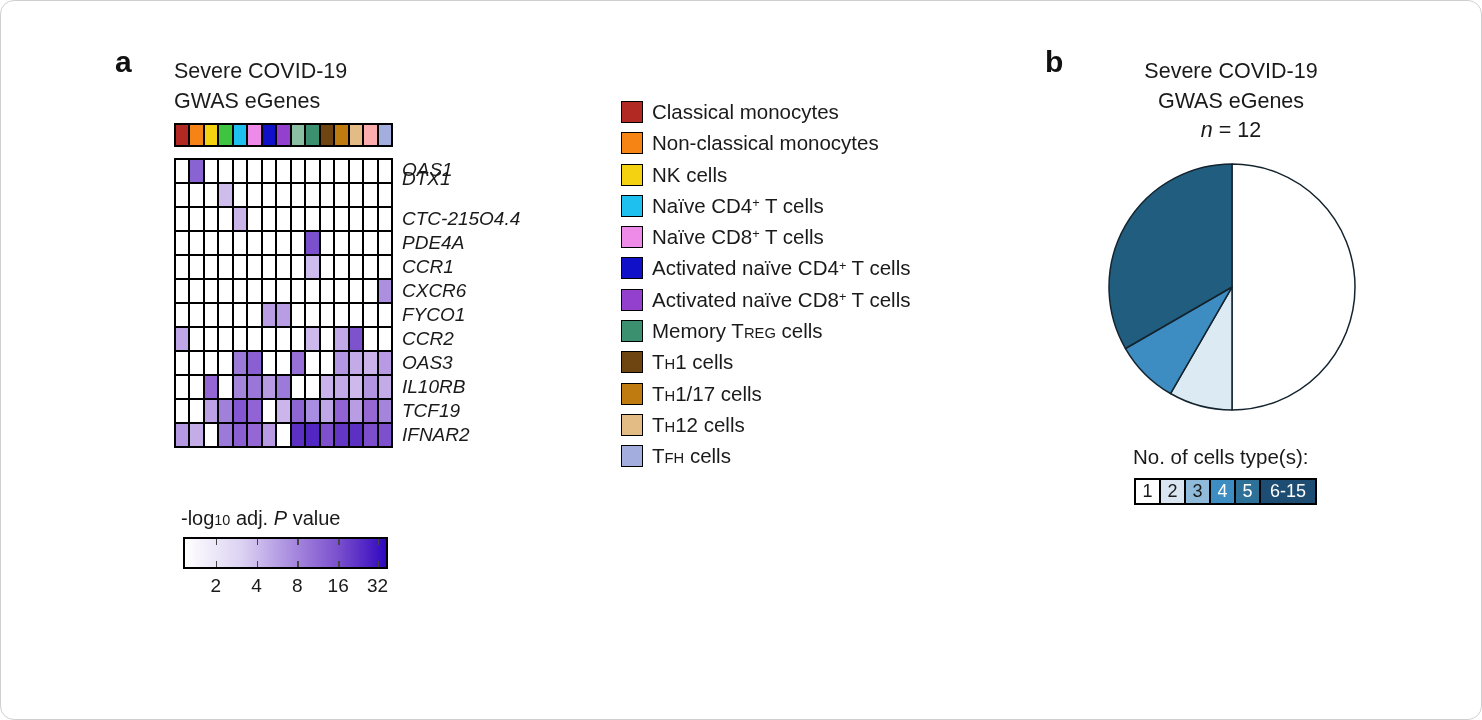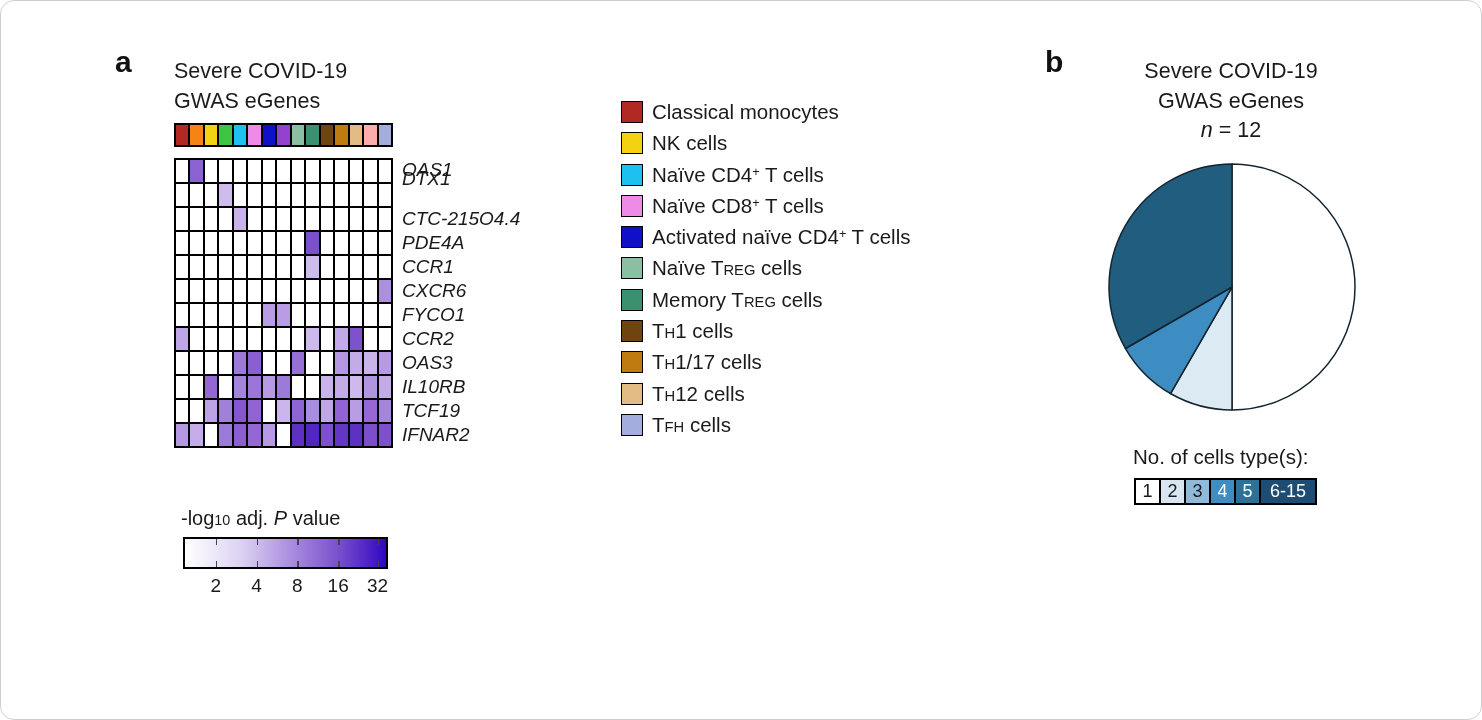--- a/index.html
+++ b/index.html
@@ -283,38 +283,42 @@
       <div class="cbar-lab" style="left: 337.162px;">16</div>
       <div class="cbar-lab" style="left: 376.558px;">32</div>
     </div>
 
   <div id="ct-legend">
       <div class="ct-item">
         <div class="ct-swatch" style="background: rgb(178, 40, 35);"></div>
         <div class="ct-text"><span>Classical monocytes</span></div>
       </div>
       <div class="ct-item">
+        <div class="ct-swatch" style="background: rgb(245, 132, 21);"></div>
+        <div class="ct-text"><span>Non-classical monocytes</span></div>
+      </div>
+      <div class="ct-item">
         <div class="ct-swatch" style="background: rgb(245, 210, 17);"></div>
         <div class="ct-text"><span>NK cells</span></div>
       </div>
       <div class="ct-item">
         <div class="ct-swatch" style="background: rgb(30, 192, 240);"></div>
         <div class="ct-text"><span>Naïve CD4</span><span class="sup">+</span><span> T cells</span></div>
       </div>
       <div class="ct-item">
         <div class="ct-swatch" style="background: rgb(238, 138, 232);"></div>
         <div class="ct-text"><span>Naïve CD8</span><span class="sup">+</span><span> T cells</span></div>
       </div>
       <div class="ct-item">
         <div class="ct-swatch" style="background: rgb(16, 16, 200);"></div>
         <div class="ct-text"><span>Activated naïve CD4</span><span class="sup">+</span><span> T cells</span></div>
       </div>
       <div class="ct-item">
-        <div class="ct-swatch" style="background: rgb(139, 191, 164);"></div>
-        <div class="ct-text"><span>Naïve T</span><span class="sc">REG</span><span> cells</span></div>
+        <div class="ct-swatch" style="background: rgb(147, 64, 207);"></div>
+        <div class="ct-text"><span>Activated naïve CD8</span><span class="sup">+</span><span> T cells</span></div>
       </div>
       <div class="ct-item">
         <div class="ct-swatch" style="background: rgb(59, 144, 112);"></div>
         <div class="ct-text"><span>Memory T</span><span class="sc">REG</span><span> cells</span></div>
       </div>
       <div class="ct-item">
         <div class="ct-swatch" style="background: rgb(110, 69, 17);"></div>
         <div class="ct-text"><span>T</span><span class="sc">H</span><span>1 cells</span></div>
       </div>
       <div class="ct-item">

